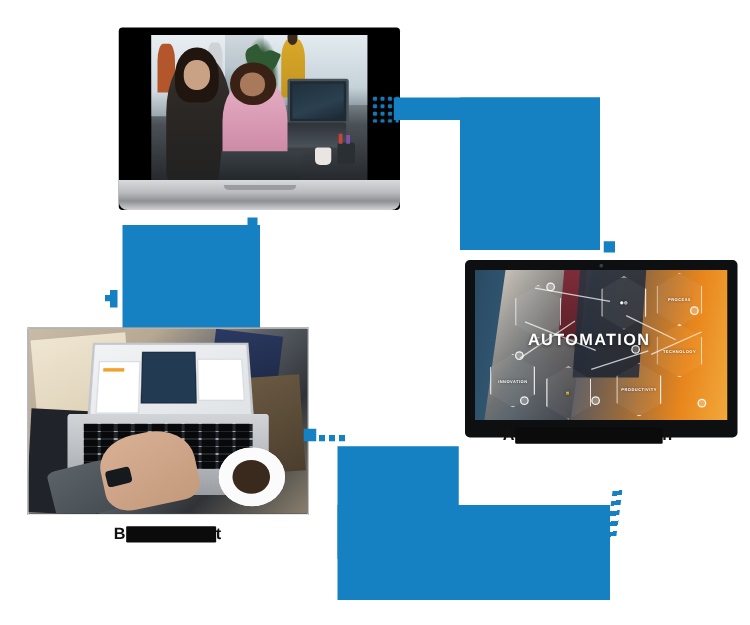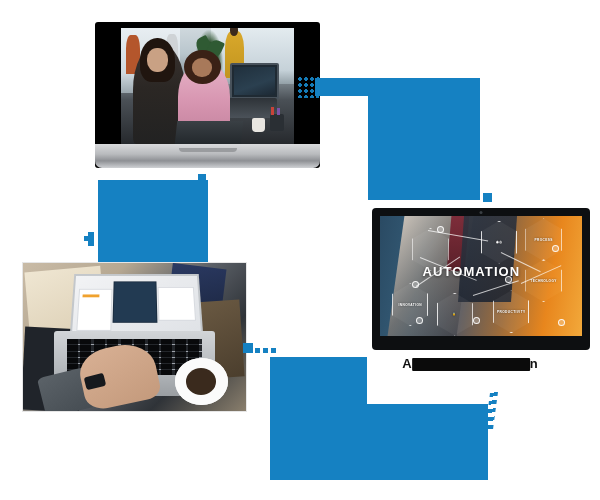--- a/index.html
+++ b/index.html
@@ -344,20 +344,23 @@
           <div class="keys"></div>
         </div>
         <div class="sleeve"></div>
         <div class="hand"></div>
         <div class="watch"></div>
         <div class="mug"></div>
       </div>
     </div>
   </div>
 
+  <div class="caption" style="left:134px; top:419px; transform:translateX(-50%);">
+    <span>B</span><span class="redact" style="width:72px; height:13px;"></span><span>t</span>
+  </div>
 
   <div class="dot-sq" style="left:243px; top:343px; width:10px; height:10px; background:#1581c2;"></div>
   <div class="dash" style="left:255px; top:348px; width:22px; height:5px;
               background: repeating-linear-gradient(90deg,#1581c2 0 5px, transparent 5px 8px);"></div>
 
   <div class="blue-block" style="left:270px; top:357px; width:97px; height:90px; background:#1581c2;"></div>
   <div class="blue-block" style="left:270px; top:404px; width:218px; height:76px; background:#1581c2;"></div>
 
   <div class="dash" style="left:484px; top:392px; width:14px; height:46px;
               background:
@@ -414,17 +417,17 @@
           <div class="node" style="left:28%; top:8%;"></div>
         </div>
 
         <div class="auto-title">AUTOMATION</div>
       </div>
     </div>
     <div class="laptop-notch" style="left:50%; transform:translateX(-50%); top:3px; width:3px; height:3px;
                 border-radius:50%; background:#3a3f44;"></div>
   </div>
 
-  <div class="caption" style="left:470px; top:356px; transform:translateX(-50%);">
+  <div class="caption" style="left:470px; top:340px; transform:translateX(-50%);">
     <span>A</span><span class="redact" style="width:118px; height:13px;"></span><span>n</span>
   </div>
 
 </div>
 
 </body></html>

